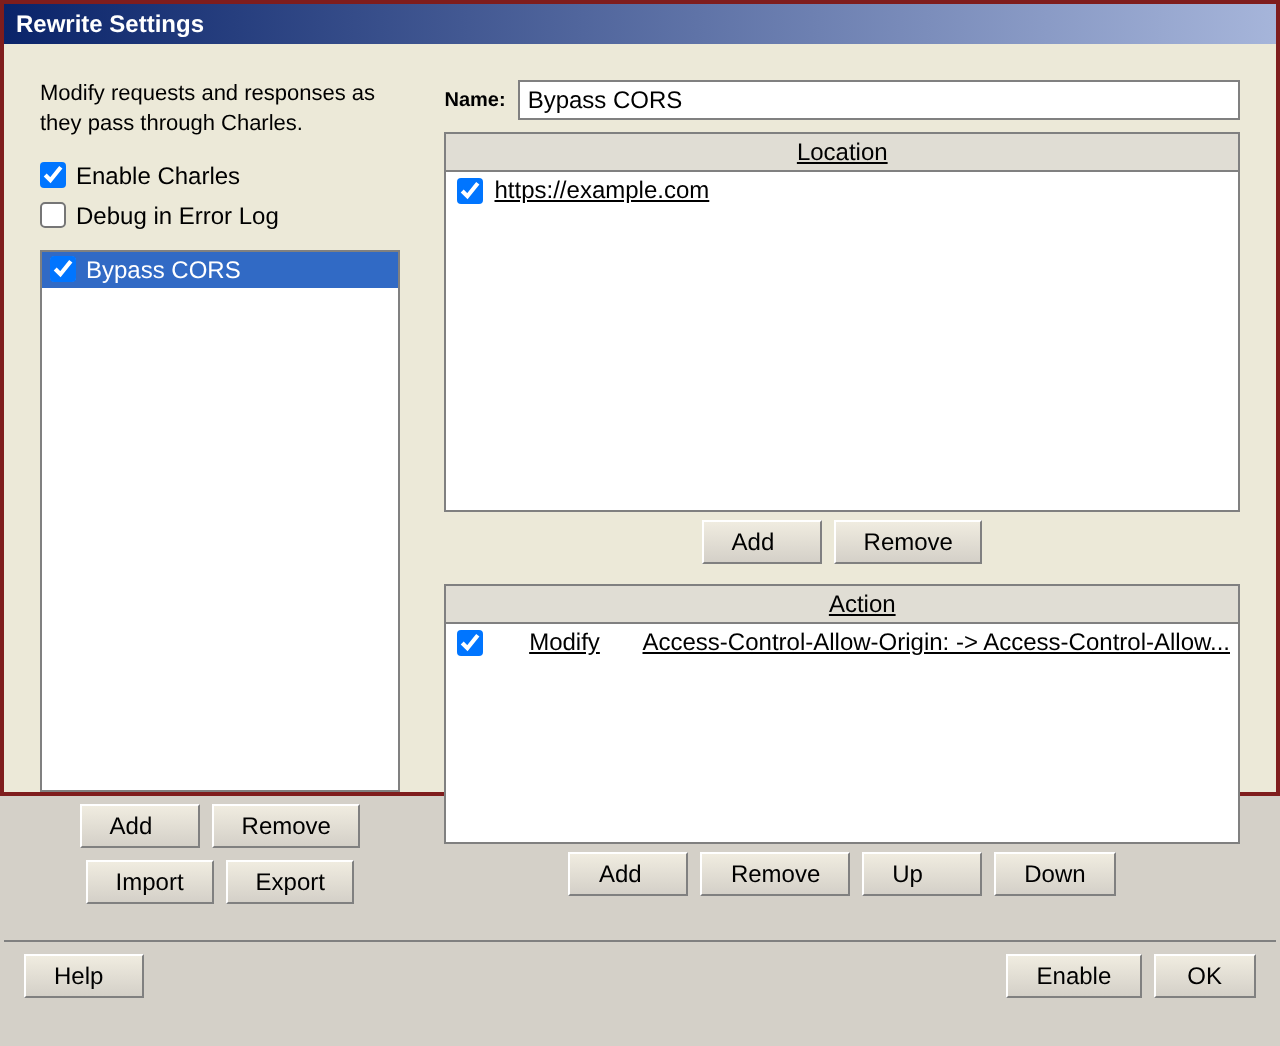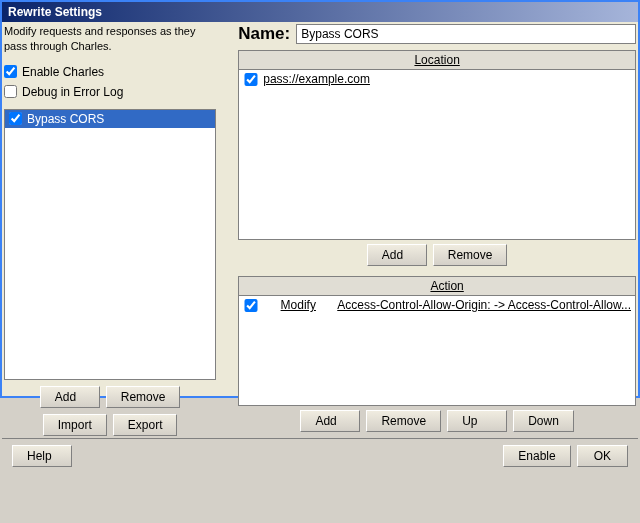--- a/index.html
+++ b/index.html
@@ -8,38 +8,38 @@
       font-size: 12px;
       background: #d4d0c8;
       width: 640px;
       height: 523px;
       overflow: hidden;
     }
     .window {
       width: 640px;
       height: 398px;
       background: #ece9d8;
-      border: 2px solid #3b82f6;
+      border: 2px solid #7f1d1d;
       display: flex;
       flex-direction: column;
     }
     .title-bar {
       background: linear-gradient(to right, #0a246a, #a6b5da);
       color: white;
       padding: 3px 6px;
       font-size: 12px;
       font-weight: bold;
       height: 22px;
       display: flex;
       align-items: center;
     }
     .content {
       display: flex;
       flex: 1;
-      padding: 2px;
+      padding: 18px;
       gap: 22px;
     }
     .left-panel {
       width: 215px;
       display: flex;
       flex-direction: column;
       gap: 6px;
     }
     .description {
       font-size: 11px;
@@ -105,21 +105,21 @@
       display: flex;
       flex-direction: column;
       gap: 6px;
     }
     .name-row {
       display: flex;
       align-items: center;
       gap: 6px;
     }
     .name-row label {
-      font-size: 17px;
+      font-size: 10px;
       font-weight: bold;
     }
     .name-row input {
       flex: 1;
       border: 1px solid #808080;
       padding: 2px 4px;
       font-size: 12px;
       background: #fff;
     }
     .table-container {
@@ -260,21 +260,21 @@
       </div>
 
       <div class="top-section">
         <div class="table-container location-table">
           <div class="table-header">
             <div class="table-header-cell" style="flex:1;">Location</div>
           </div>
           <div class="location-list">
             <div class="table-row">
               <input type="checkbox" checked="" class="check-col" style="width: 16px; height: 13px;">
-              <span class="table-cell url-col">pass://example.com</span>
+              <span class="table-cell url-col">https://example.com</span>
             </div>
           </div>
         </div>
         <div class="add-remove-row">
           <button class="btn">Add</button>
           <button class="btn">Remove</button>
         </div>
       </div>
 
       <div class="bottom-section">

